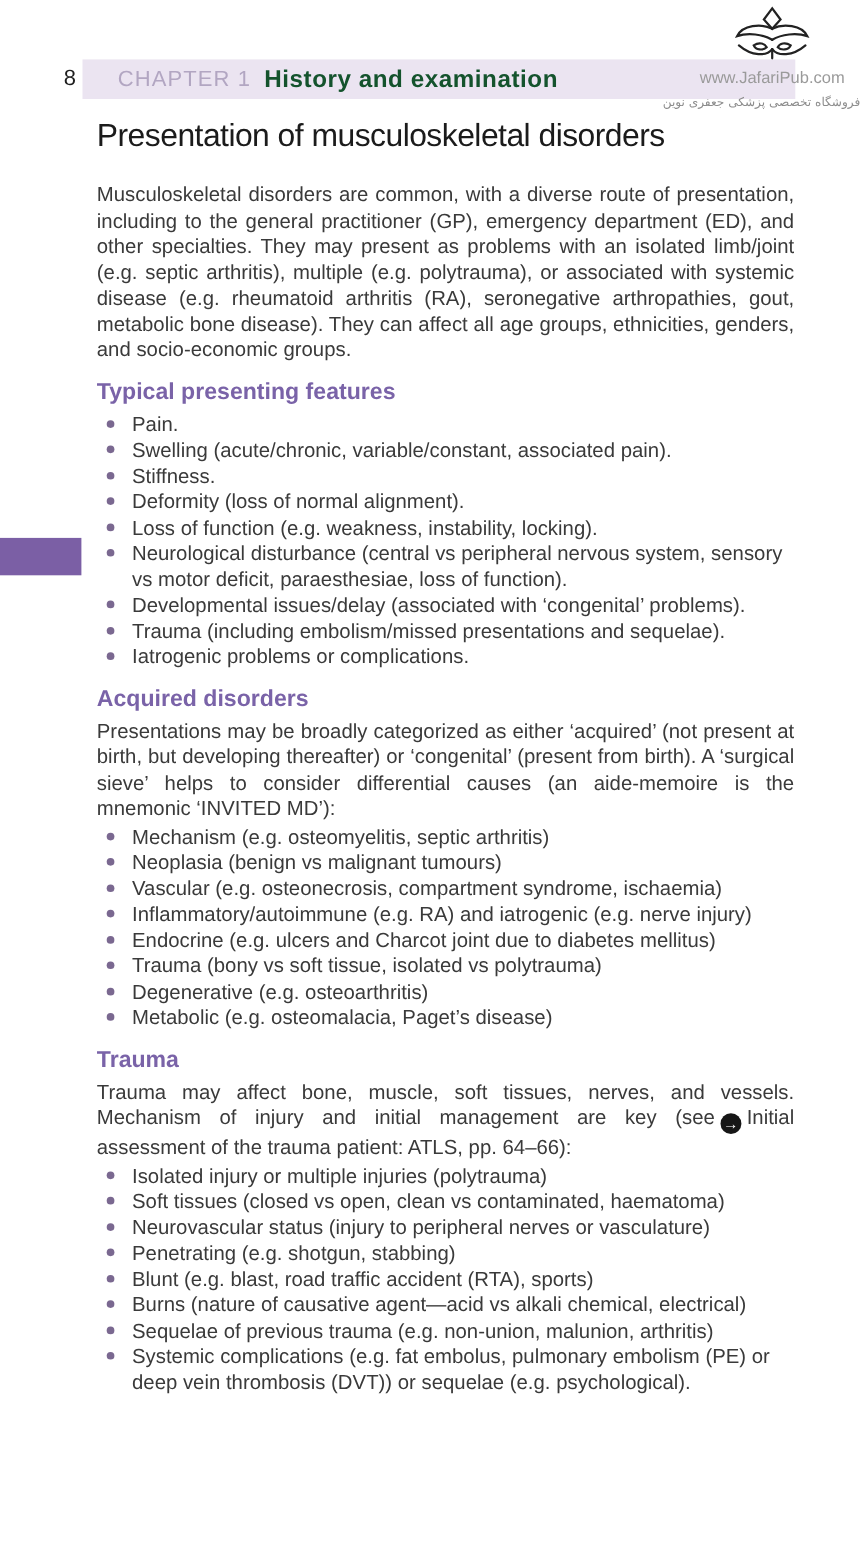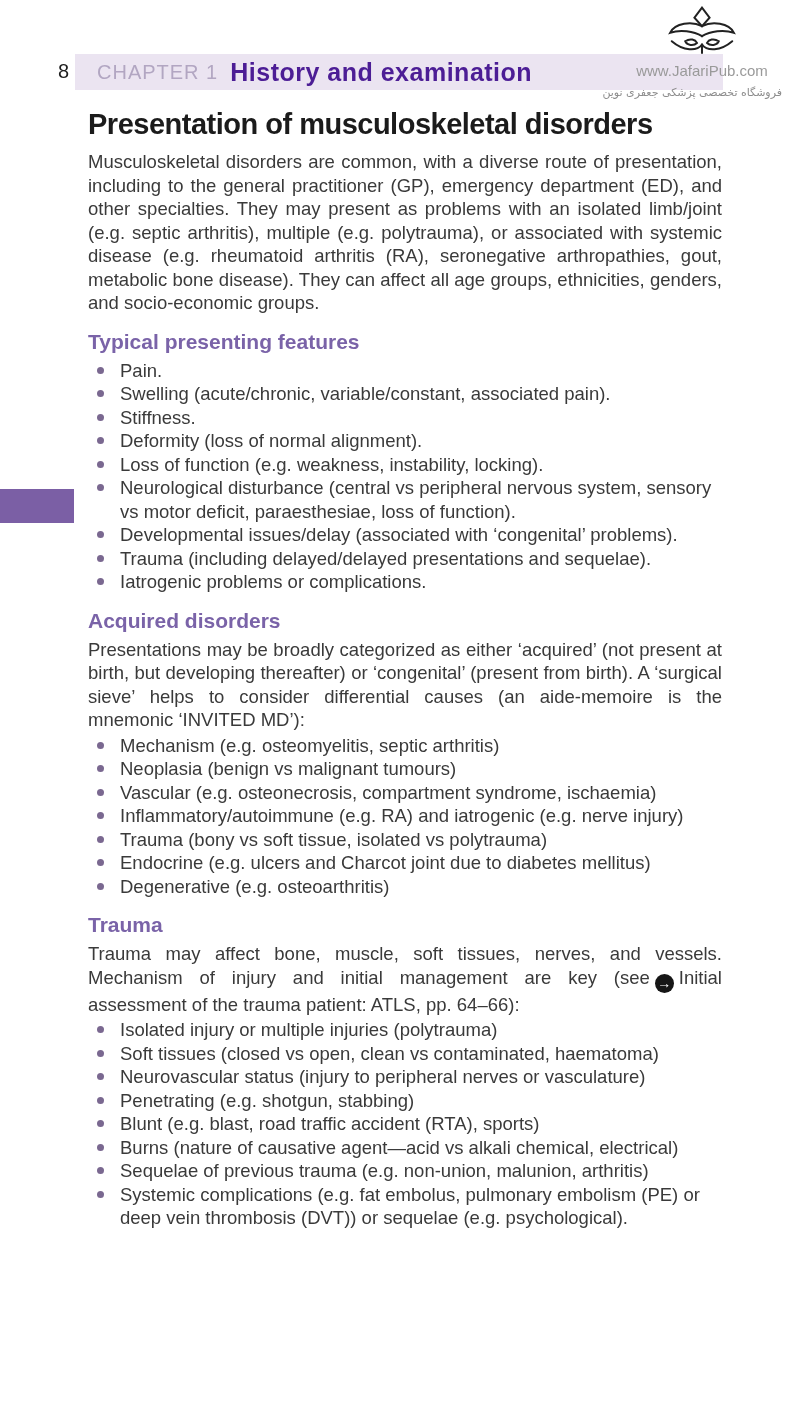--- a/index.html
+++ b/index.html
@@ -26,35 +26,35 @@
   }
   .header-bar {
     position: absolute;
     left: 75px;
     top: 54px;
     width: 648px;
     height: 36px;
     background: #ebe4f1;
     display: flex;
     align-items: center;
-    padding-left: 22px;
+    padding-left: 32px;
     box-sizing: border-box;
   }
   .chapter-label {
     font-size: 20px;
     letter-spacing: 1px;
     color: #b2a6c2;
     margin-right: 12px;
     white-space: nowrap;
   }
   .chapter-title {
-    font-size: 25px;
+    font-size: 22px;
     font-weight: 700;
     letter-spacing: 0.5px;
-    color: #4c1d95;
+    color: #14532d;
     white-space: nowrap;
   }
 
   
   .watermark {
     position: absolute;
     top: 4px;
     right: 6px;
     width: 160px;
     text-align: center;
@@ -87,24 +87,24 @@
   }
 
   
   .content {
     position: absolute;
     left: 88px;
     top: 108px;
     width: 634px;
   }
   h1.doc-title {
-    margin: 0 0 9px 0;
+    margin: 0 0 24px 0;
     font-size: 29px;
     letter-spacing: -0.5px;
-    font-weight: 700;
+    font-weight: 400;
     color: #1b1b1b;
     white-space: nowrap;
   }
   p.body-para {
     margin: 0;
     font-size: 18.5px;
     line-height: 23.5px;
     text-align: justify;
     color: #3a3a3a;
   }
@@ -209,21 +209,21 @@
     <li>
         <span class="dot"></span>
         <span class="li-text">Neurological disturbance (central vs peripheral nervous system, sensory vs motor deficit, paraesthesiae, loss of function).</span>
       </li>
     <li>
         <span class="dot"></span>
         <span class="li-text">Developmental issues/delay (associated with ‘congenital’ problems).</span>
       </li>
     <li>
         <span class="dot"></span>
-        <span class="li-text">Trauma (including delayed/delayed presentations and sequelae).</span>
+        <span class="li-text">Trauma (including embolism/missed presentations and sequelae).</span>
       </li>
     <li>
         <span class="dot"></span>
         <span class="li-text">Iatrogenic problems or complications.</span>
       </li>
   </ul>
 
   <h2 class="section-heading">Acquired disorders</h2>
   <p class="body-para">Presentations may be broadly categorized as either ‘acquired’ (not present at birth, but developing thereafter) or ‘congenital’ (present from birth). A ‘surgical sieve’ helps to consider differential causes (an aide-memoire is the mnemonic ‘INVITED MD’):</p>
   <ul class="bullet-list">
@@ -238,29 +238,33 @@
     <li>
         <span class="dot"></span>
         <span class="li-text">Vascular (e.g. osteonecrosis, compartment syndrome, ischaemia)</span>
       </li>
     <li>
         <span class="dot"></span>
         <span class="li-text">Inflammatory/autoimmune (e.g. RA) and iatrogenic (e.g. nerve injury)</span>
       </li>
     <li>
         <span class="dot"></span>
+        <span class="li-text">Endocrine (e.g. ulcers and Charcot joint due to diabetes mellitus)</span>
+      </li>
+    <li>
+        <span class="dot"></span>
         <span class="li-text">Trauma (bony vs soft tissue, isolated vs polytrauma)</span>
       </li>
     <li>
         <span class="dot"></span>
-        <span class="li-text">Endocrine (e.g. ulcers and Charcot joint due to diabetes mellitus)</span>
-      </li>
-    <li>
-        <span class="dot"></span>
         <span class="li-text">Degenerative (e.g. osteoarthritis)</span>
+      </li>
+    <li>
+        <span class="dot"></span>
+        <span class="li-text">Metabolic (e.g. osteomalacia, Paget’s disease)</span>
       </li>
   </ul>
 
   <h2 class="section-heading">Trauma</h2>
   <p class="body-para"><span>Trauma may affect bone, muscle, soft tissues, nerves, and vessels. Mechanism of injury and initial management are key (see</span><span class="xref-icon">→</span><span>Initial assessment of the trauma patient: ATLS, pp. 64–66):</span></p>
   <ul class="bullet-list">
     <li>
         <span class="dot"></span>
         <span class="li-text">Isolated injury or multiple injuries (polytrauma)</span>
       </li>

